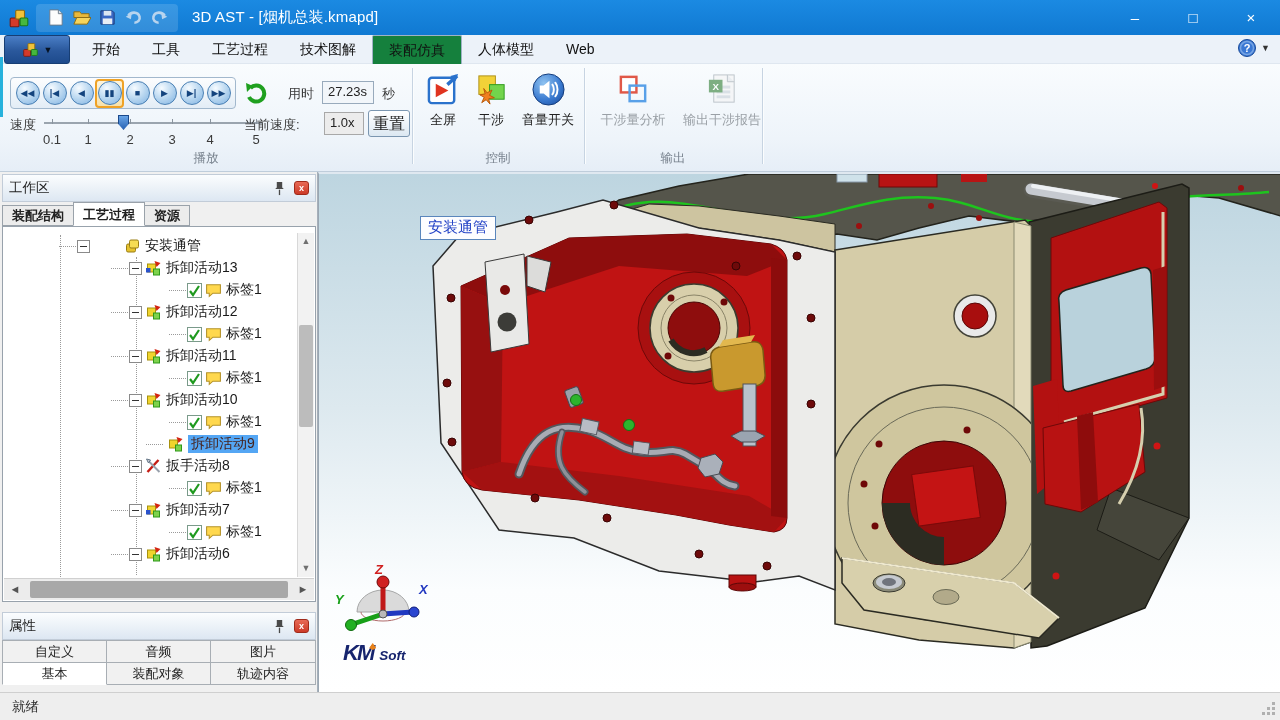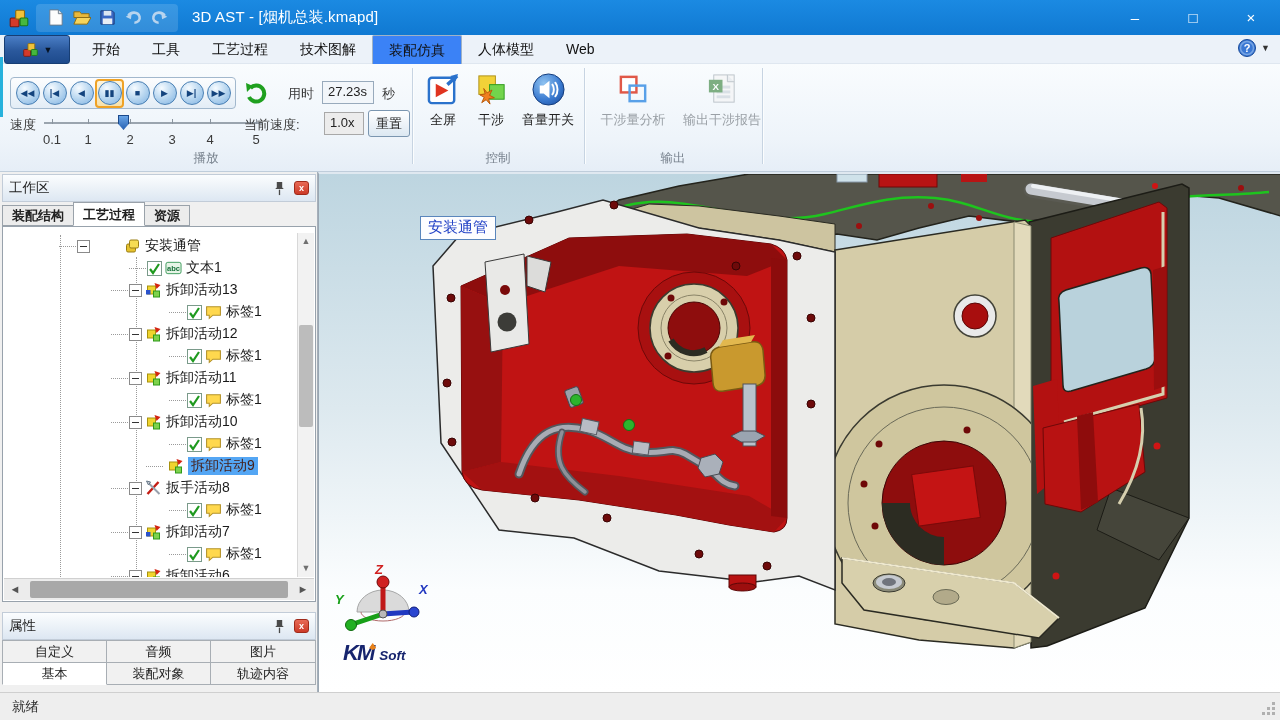--- a/index.html
+++ b/index.html
@@ -18,38 +18,38 @@
   .winbtns { position:absolute; right:0; top:0; height:35px; display:flex; }
   .winbtn { width:58px; height:35px; color:#fff; font-size:15px; display:flex; align-items:center; justify-content:center; }
 
   
   .tabrow { position:absolute; left:0; top:35px; width:1280px; height:29px; background:#ecf2f9; border-bottom:1px solid #dfe7f0; }
   .appbtn { position:absolute; left:4px; top:0; width:66px; height:29px; background:linear-gradient(#4a7ec6,#2a589c 55%,#1d4a8c); border:1px solid #173e74; border-radius:3px; display:flex; align-items:center; justify-content:center; gap:5px; }
   .appbtn svg { width:17px; height:17px; }
   .appbtn .dd { color:#0a1a30; font-size:9px; color:#061222; }
   .rtabs { position:absolute; left:76px; top:0; height:29px; display:flex; }
   .rtab { height:29px; line-height:29px; padding:0 16px; font-size:14px; color:#111; }
-  .rtab.active { background:#3b82f6; border:1px solid #9fb2c6; border-bottom:none; border-radius:2px 2px 0 0; position:relative; z-index:2; }
+  .rtab.active { background:#15803d; border:1px solid #9fb2c6; border-bottom:none; border-radius:2px 2px 0 0; position:relative; z-index:2; }
   .helpzone { position:absolute; right:10px; top:3px; display:flex; align-items:center; gap:4px; }
   .helpzone svg { width:20px; height:20px; }
   .helpzone .dd { font-size:9px; color:#333; }
 
   
   .ribbon { position:absolute; left:0; top:64px; width:1280px; height:108px; background:linear-gradient(#f9fcfe,#eef4fa 70%,#e6eef7); border-bottom:1px solid #bfcddb; }
   .gsep { position:absolute; top:4px; width:1px; height:96px; background:#c7d4e2; box-shadow:1px 0 0 #fbfdfe; }
   .glabel { position:absolute; top:86px; height:16px; text-align:center; font-size:12.5px; color:#76808c; }
 
   .transport { position:absolute; left:10px; top:13px; height:32px; display:flex; align-items:center; padding:2px 3px; border:1px solid #a2b8cd; border-radius:4px; background:linear-gradient(#fcfdfe,#e3edf6); }
   .tbtn { width:27px; height:27px; display:flex; align-items:center; justify-content:center; }
   .tbtn .circ { width:24px; height:24px; border-radius:50%; border:1px solid #4a80b4; background:radial-gradient(circle at 35% 28%, #f6fbff, #b9d7f0 50%, #7fb2e2); color:#14447e; font-size:9px; font-weight:bold; display:flex; align-items:center; justify-content:center; letter-spacing:0; }
   .tbtn.active { border:2px solid #efa225; border-radius:4px; background:linear-gradient(#fdf4dc,#f7e1ab); width:29px; height:29px; }
   .loopbtn { position:absolute; left:243px; top:16px; width:26px; height:26px; }
   .rlbl { position:absolute; font-size:13px; color:#3a3a3a; }
   .rbox { position:absolute; border:1px solid #98aabc; background:#f2f6fa; font-size:13px; color:#222; padding:2px 5px; }
-  .rbtn { position:absolute; border:1px solid #7b96b0; border-radius:3px; background:linear-gradient(#ffffff,#dce8f2); font-size:13px; text-align:center; }
+  .rbtn { position:absolute; border:1px solid #7b96b0; border-radius:3px; background:linear-gradient(#ffffff,#dce8f2); font-size:16px; text-align:center; }
 
   .slider { position:absolute; left:44px; top:49px; width:218px; height:18px; }
   .slider .track { position:absolute; left:0; right:0; top:9px; height:2px; background:#9aa4ae; }
   .slider .tick { position:absolute; top:6px; width:1px; height:5px; background:#8a949e; }
   .slider .thumb { position:absolute; top:2px; width:11px; height:15px; background:linear-gradient(#6aa6e8,#2a64b4); border:1px solid #1c4a8c; clip-path:polygon(0 0,100% 0,100% 58%,50% 100%,0 58%); }
   .ticklbls { position:absolute; left:44px; top:68px; width:218px; height:16px;padding-left:24px; }
   .ticklbls span { position:absolute; transform:translateX(-50%); font-size:13px; color:#3a3a3a; }
 
   .btn-large { position:absolute; top:8px; display:flex; flex-direction:column; align-items:center; }
   .btn-large svg { width:35px; height:35px; }
@@ -354,36 +354,20 @@
             <span class="exp"></span>
             <span style="width: 31px; flex: 0 0 auto;"></span>
             <span class="ticon">
               <svg viewBox="0 0 16 16">
                 <rect x="2" y="6" width="9" height="8" rx="1.5" fill="#e6c22e" stroke="#9a7e14"></rect>
                 <rect x="5" y="2" width="9" height="8" rx="1.5" fill="#f6dc54" stroke="#9a7e14"></rect>
               </svg>
             </span>
             <span class="tlbl">安装通管</span>
           </div>
-          <div class="trow" style="padding-left: 144px;">
-            <span class="stub" style="left: 126px; width: 17px;"></span>
-            <span class="chk">
-              <svg viewBox="0 0 15 15">
-                <rect x="0.5" y="0.5" width="14" height="14" fill="#fff" stroke="#7a9a8a"></rect>
-                <path d="M3 8l3 4 6-9" fill="none" stroke="#1f9a1f" stroke-width="2.2"></path>
-              </svg>
-            </span>
-            <span class="ticon">
-              <svg viewBox="0 0 18 14">
-                <rect x="1" y="1" width="16" height="12" rx="2" fill="#e6f4e6" stroke="#3a9a5a"></rect>
-                <text x="9" y="10" font-size="8" text-anchor="middle" fill="#17713a" font-weight="bold">abc</text>
-              </svg>
-            </span>
-            <span class="tlbl">文本1</span>
-          </div>
           <div class="trow" style="padding-left: 126px;">
             <span class="stub" style="left: 108px; width: 17px;"></span>
             <span class="exp"></span>
             <span class="ticon">
               <svg viewBox="0 0 16 16">
                 <rect x="2" y="4" width="8" height="8" fill="#f0d42e" stroke="#a8920e"></rect>
                 <rect x="8" y="9" width="6" height="6" fill="#7ed24c" stroke="#2e9a1a"></rect>
                 <path d="M9 1l6 2-4 4z" fill="#d42410"></path>
                 <rect x="0.5" y="8" width="4.5" height="4.5" fill="#2a52cc"></rect>
               </svg>

